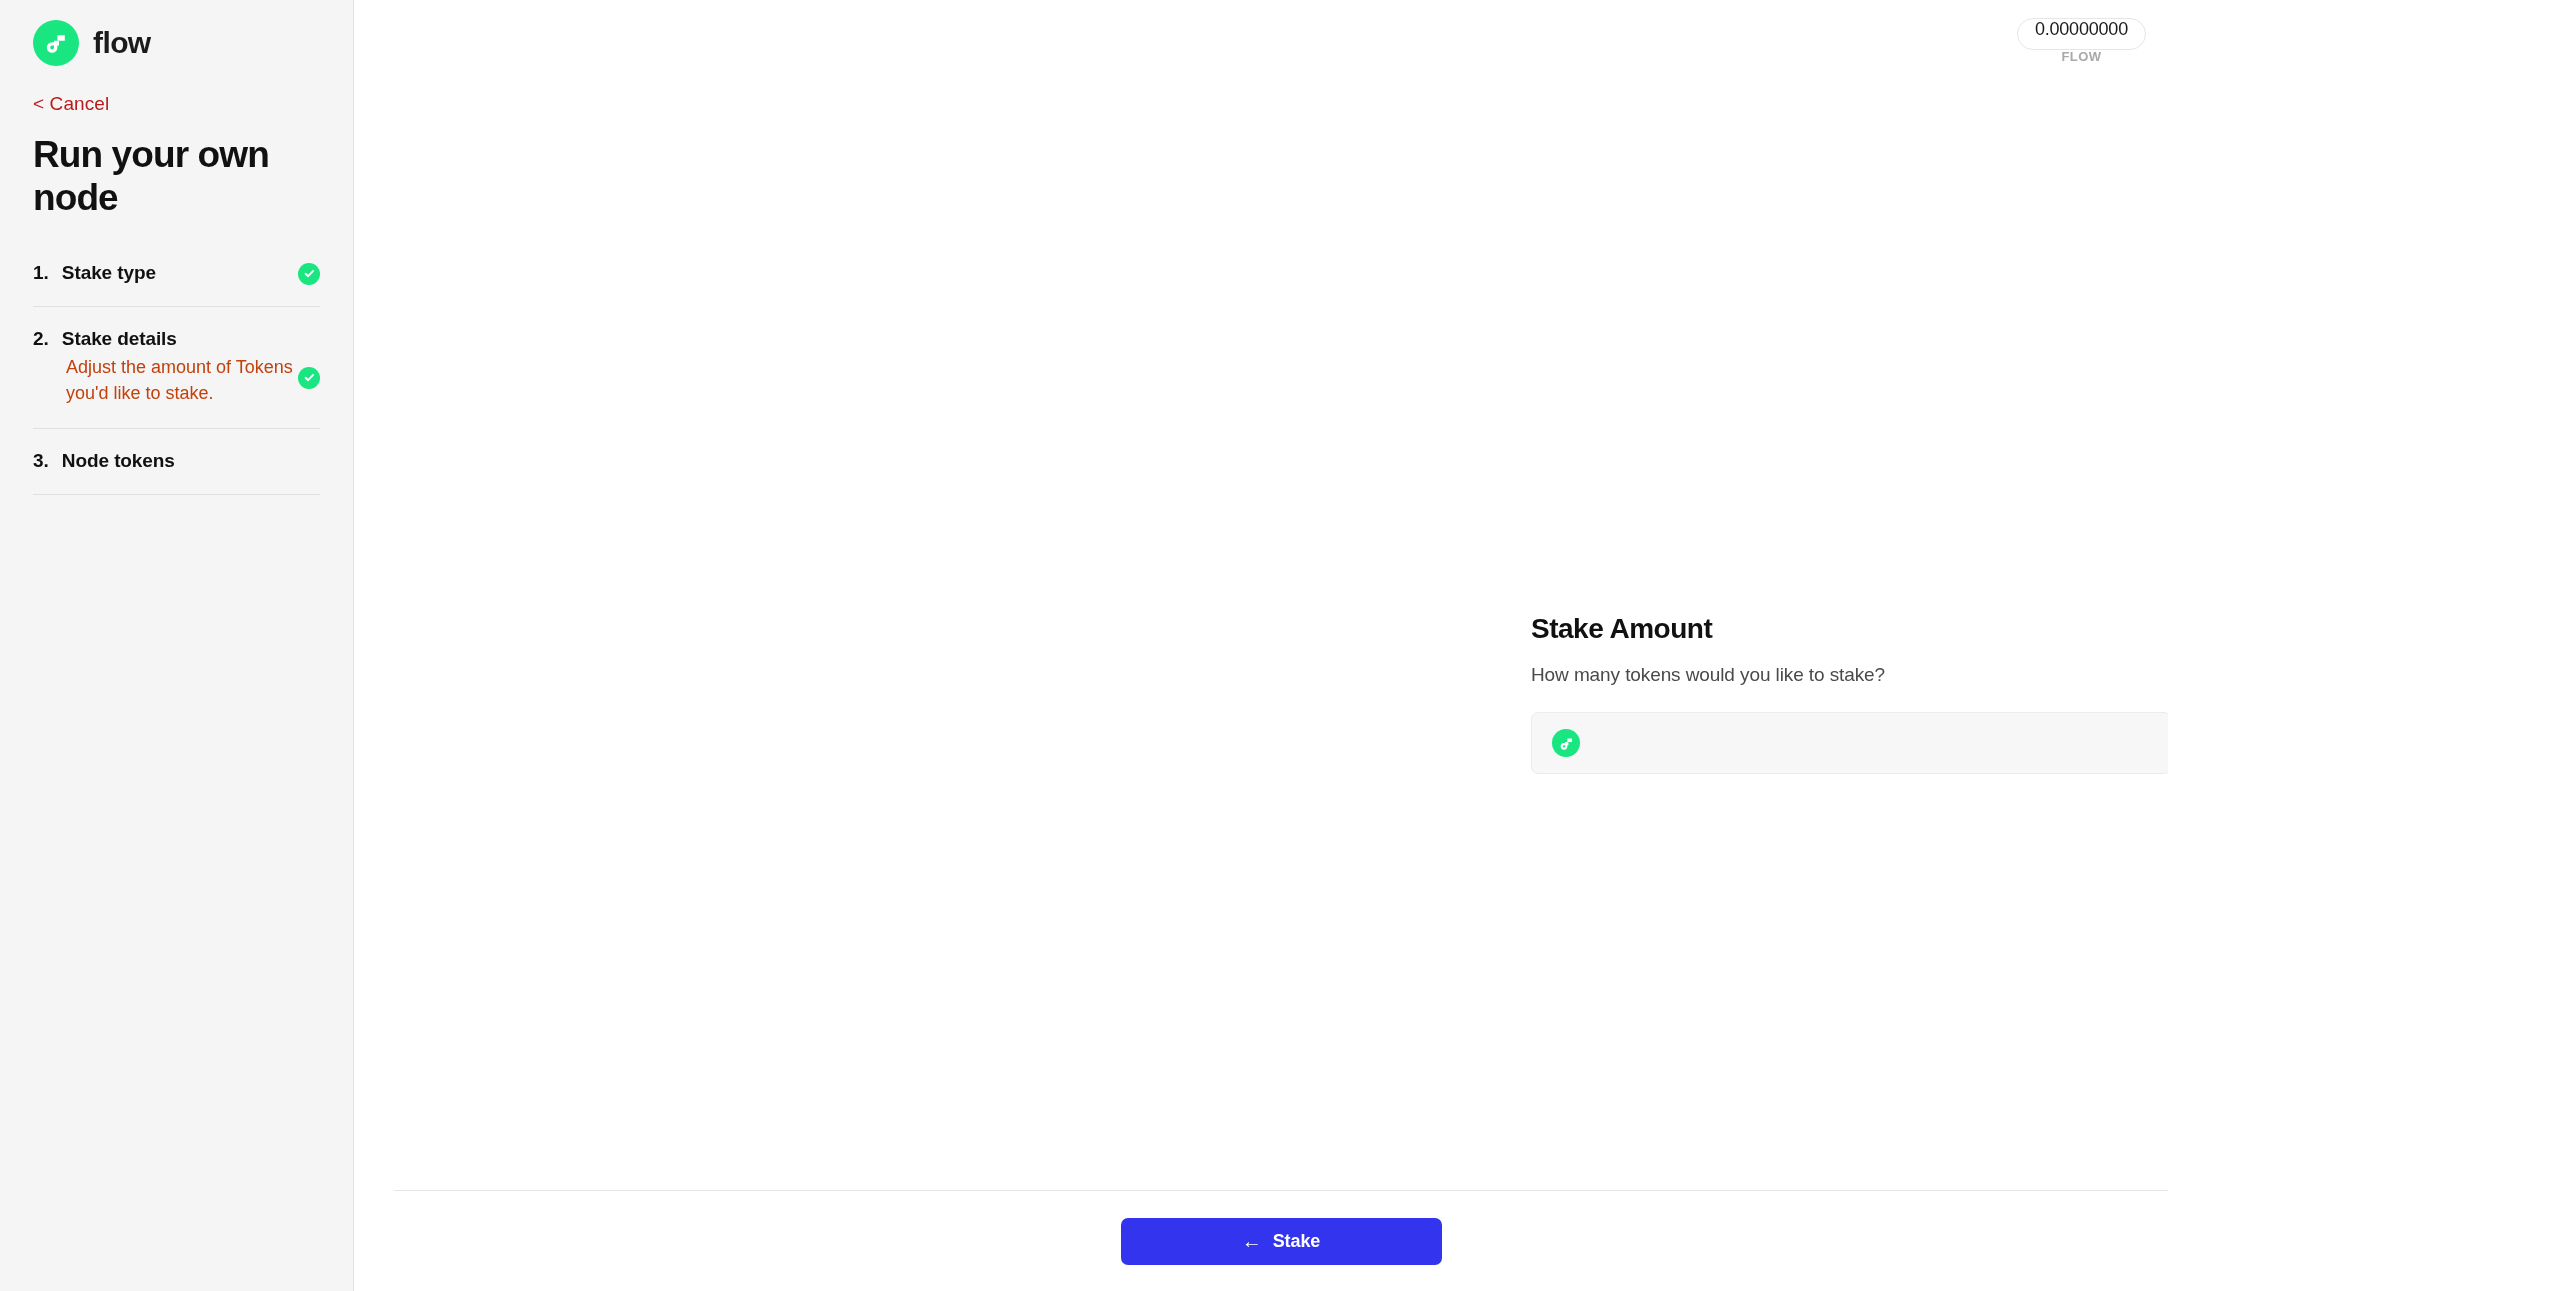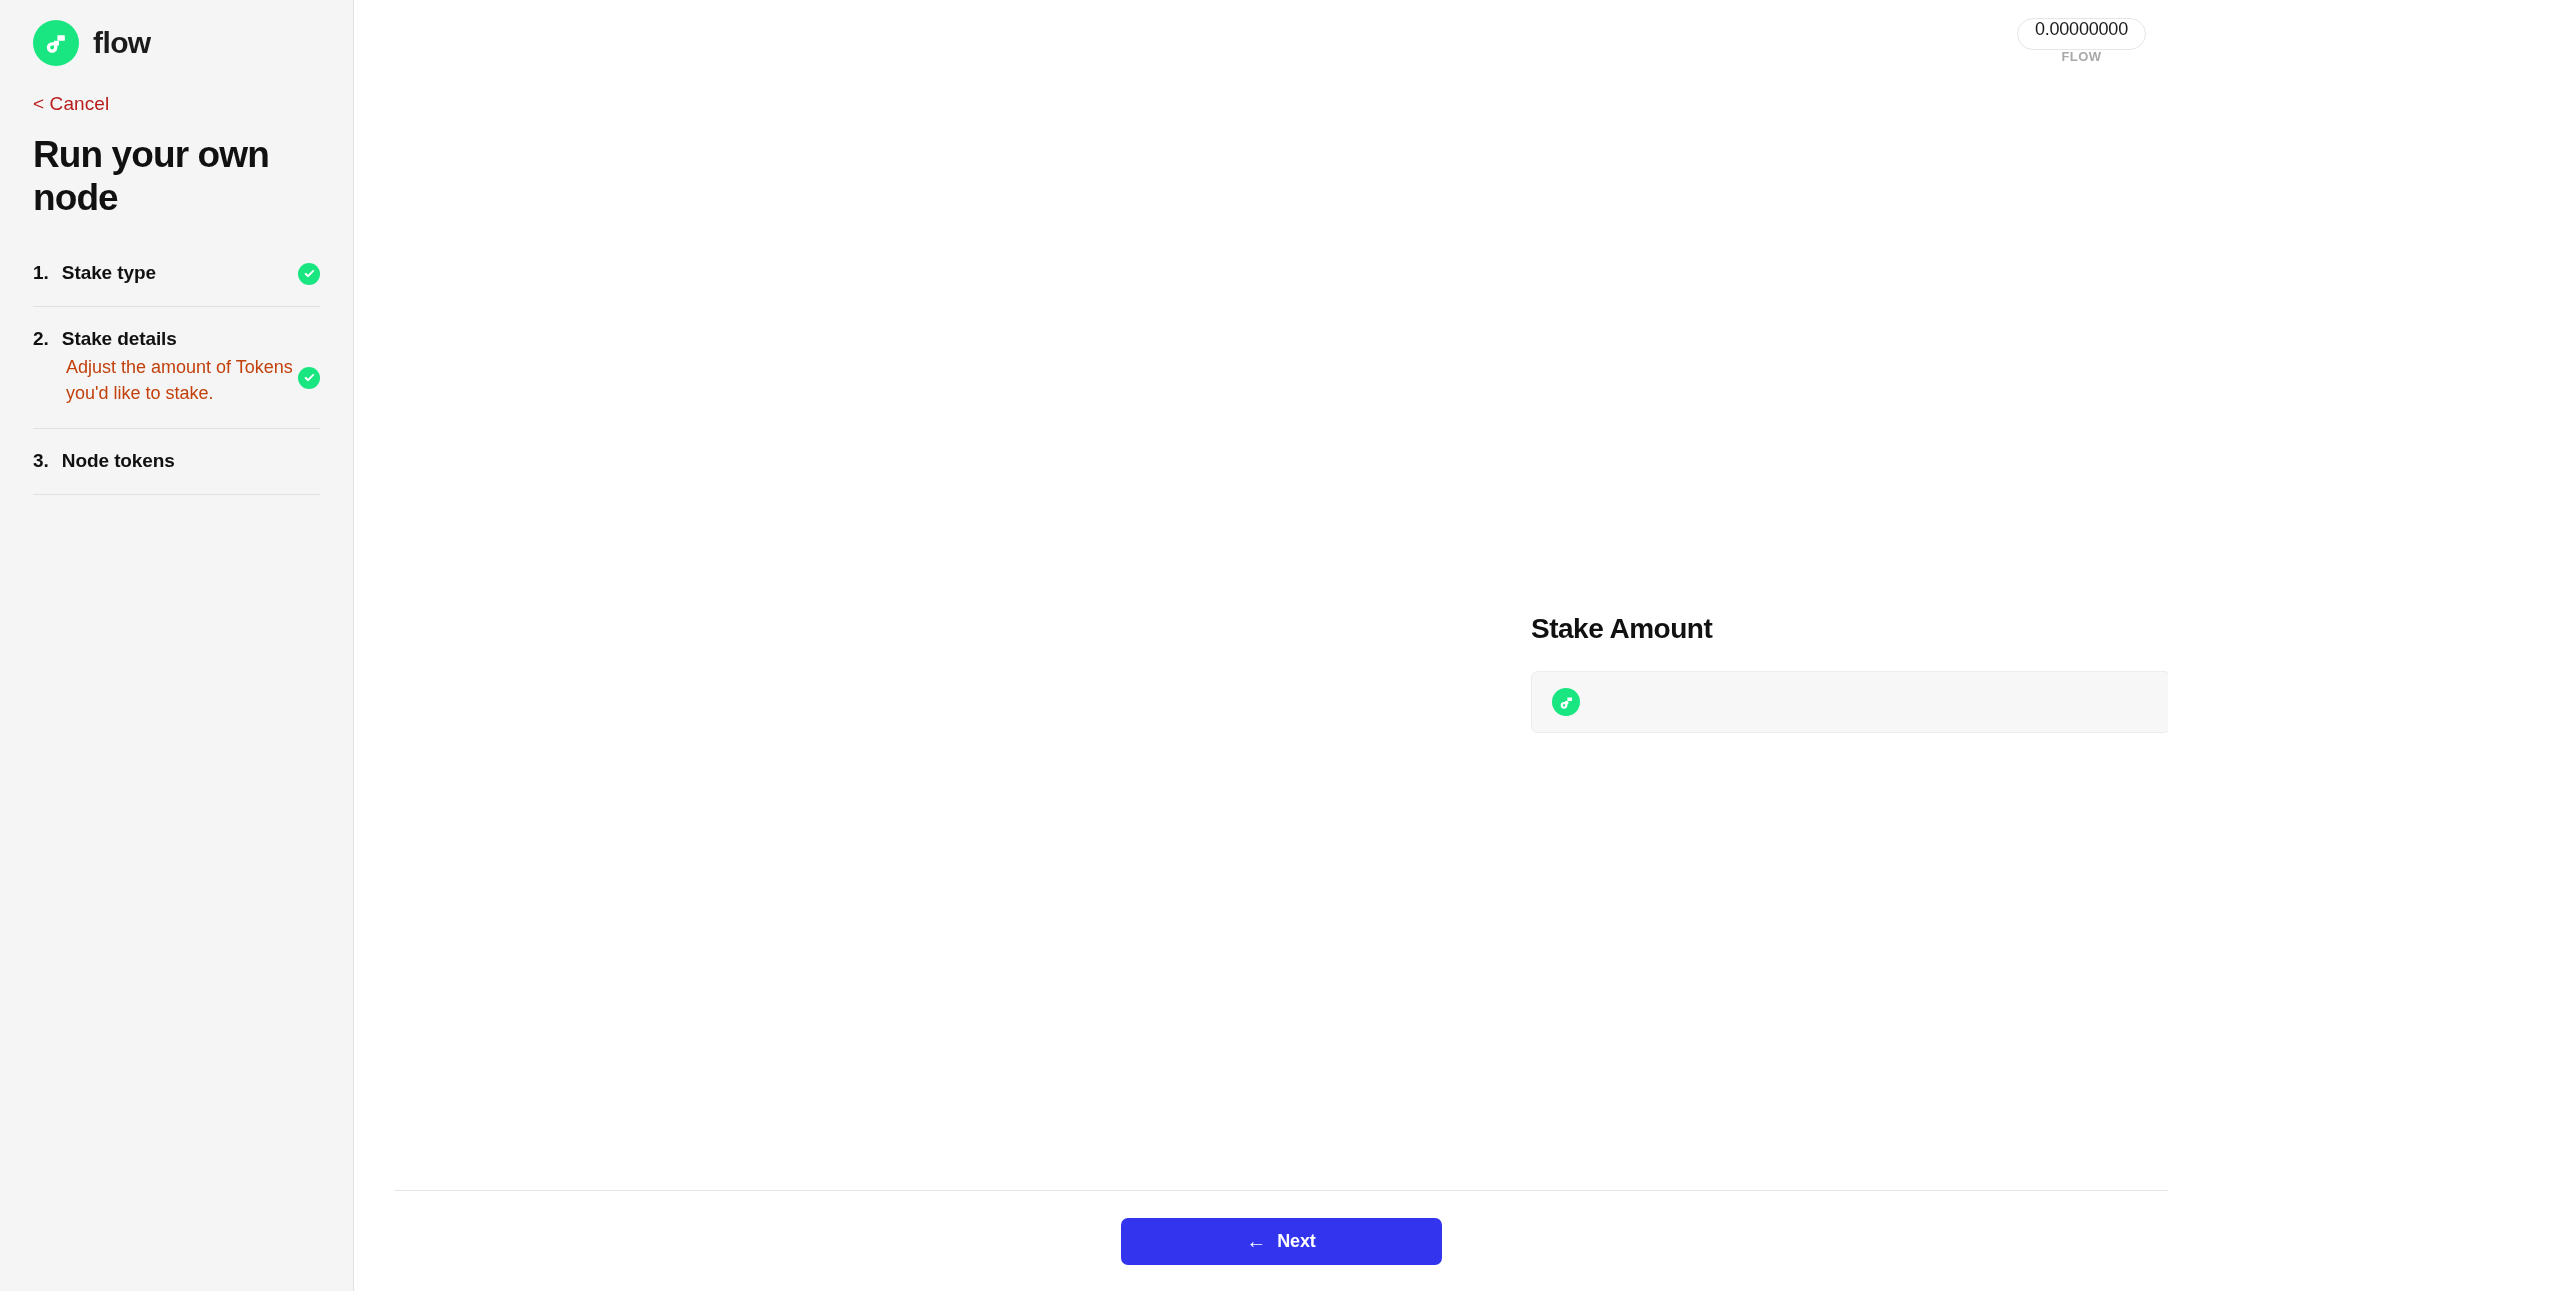--- a/index.html
+++ b/index.html
@@ -339,34 +339,35 @@
     <div class="topbar">
       <div class="balance-pill">
         <span class="balance-amount">0.00000000</span>
         <span class="balance-unit">FLOW</span>
       </div>
     </div>
 
     <div class="content">
       <div class="form-block">
         <h2 class="form-title">Stake Amount</h2>
+        <p class="form-sub">How many tokens would you like to stake?</p>
 
         <div class="amount-field">
           <span class="field-mark">
             <svg width="19" height="19" viewBox="0 0 30 30" aria-hidden="true">
               <rect x="16.4" y="7.2" width="7.4" height="5.6" rx="0.4" fill="#ffffff"></rect>
               <rect x="13.0" y="13.0" width="5.0" height="4.6" rx="0.3" fill="#ffffff"></rect>
               <path d="M16.4 12.8 L16.4 19.5 A5.3 5.3 0 1 1 11.1 14.2 L13.1 14.2 L13.1 17.6 L11.1 17.6 A1.9 1.9 0 1 0 13.0 19.5 L13.0 12.8 Z" fill="#ffffff"></path>
             </svg>
           </span>
         </div>
       </div>
     </div>
 
     <div class="footer">
       <button class="btn">
         <span class="arw">←</span>
-        <span>Next</span>
+        <span>Stake</span>
       </button>
     </div>
 
   </section>
 </div>
 
 </body></html>

